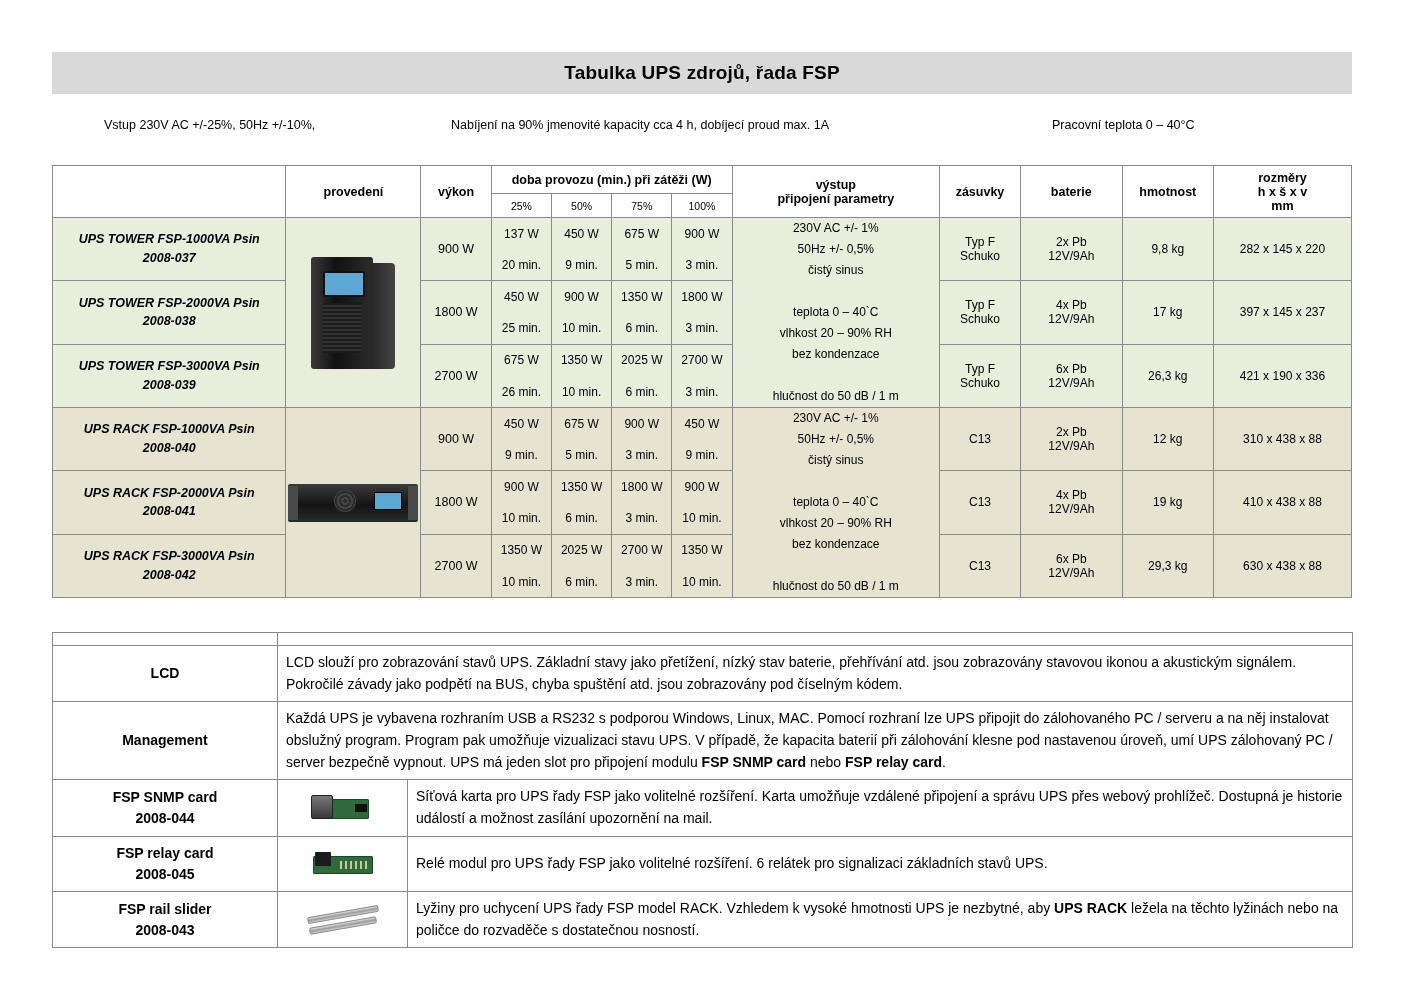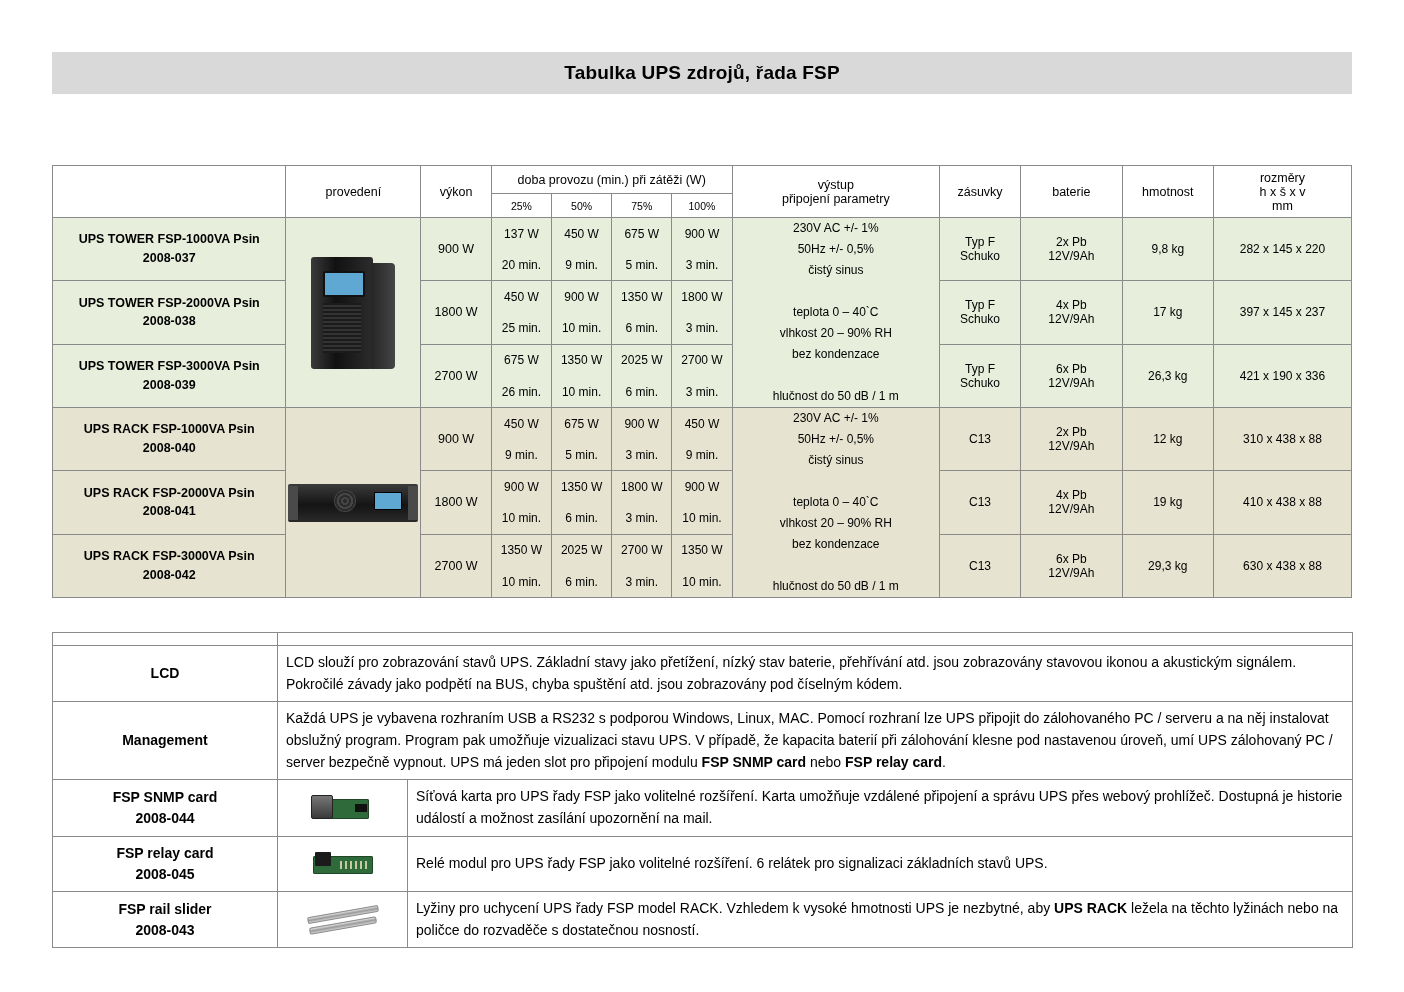--- a/index.html
+++ b/index.html
@@ -71,34 +71,35 @@
     font-size: 12px;
   }
   .main-table td, .main-table th {
     border: 1px solid #8a8a8a;
     padding: 0;
     text-align: center;
     vertical-align: middle;
   }
 
   .hdr {
-    font-weight: normal;
+    font-weight: bold;
     font-size: 12.5px;
     background: #ffffff;
     height: 27px;
   }
   .hdr-sub {
     font-weight: normal;
     font-size: 10.5px;
     height: 23px;
   }
   .model-cell {
     font-weight: bold;
     font-size: 12.5px;
     line-height: 1.5;
+    font-style: italic;
   }
   .row-tower { background: #e8eedc; }
   .row-rack  { background: #e6e4d0; }
   .img-cell-tower { background: #e8eedc; }
   .img-cell-rack  { background: #e6e4d0; }
   .num-cell { font-size: 12px; height: 31px; }
   .num-cell.top { border-bottom: none; }
   .num-cell.bot { border-top: none; }
   .out-cell {
     font-size: 12px;
@@ -277,20 +278,25 @@
 </style>
 </head>
 <body>
 
 <div class="page">
 
   <div class="title-banner">
     <span class="title-text">Tabulka UPS zdrojů, řada FSP</span>
   </div>
 
+  <div class="subtitle-row">
+    <span class="sub-a">Vstup 230V AC +/-25%, 50Hz +/-10%,</span>
+    <span class="sub-b">Nabíjení na 90% jmenovité kapacity cca 4 h, dobíjecí proud max. 1A</span>
+    <span class="sub-c">Pracovní teplota 0 – 40°C</span>
+  </div>
 
   <table class="main-table">
     <colgroup>
       <col style="width:225px">
       <col style="width:130px">
       <col style="width:68px">
       <col style="width:58px">
       <col style="width:58px">
       <col style="width:58px">
       <col style="width:58px">

